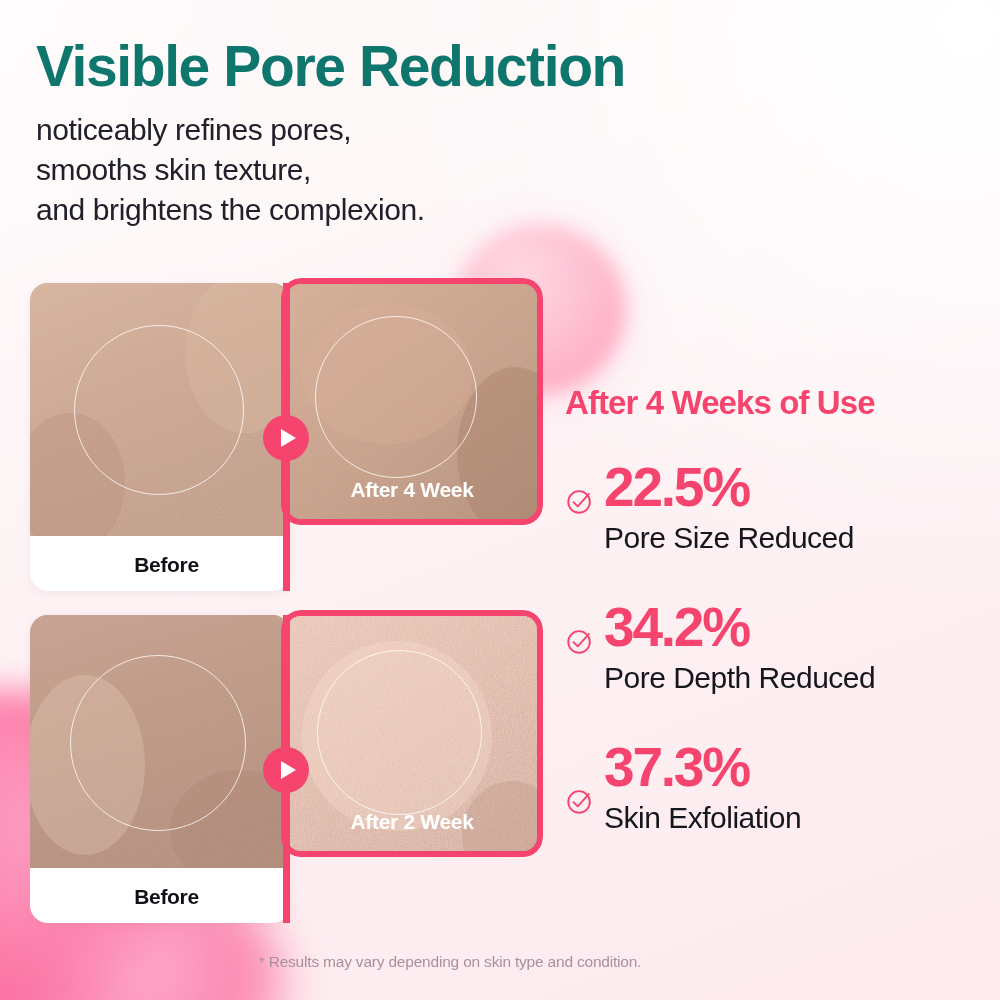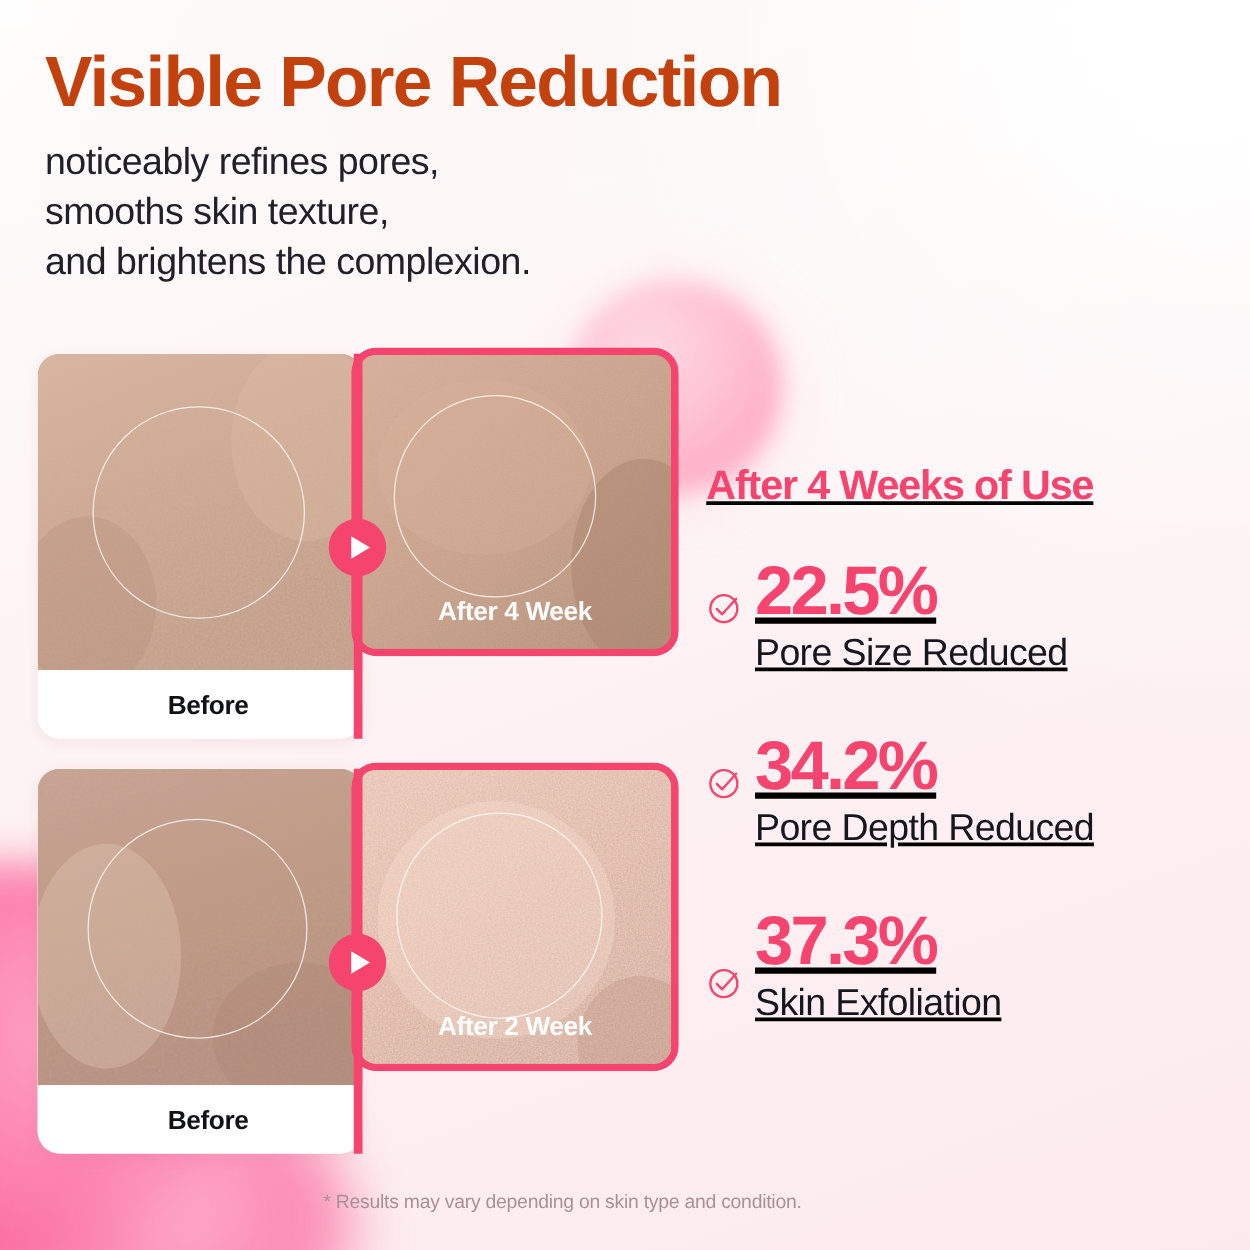--- a/index.html
+++ b/index.html
@@ -102,21 +102,21 @@
     border-bottom:9px solid transparent;
   }
 
   .pore-circle {
     position:absolute; border-radius:50%;
     border:1.6px solid rgba(255,255,255,.78);
     pointer-events:none;
   }
 
   
-  #stats { position:absolute; left:565px; top:369px; width:420px;text-decoration:underline; }
+  #stats { position:absolute; left:565px; top:384px; width:420px; }
   #stats-title {
     font-size:33px; font-weight:700; letter-spacing:-.9px;
     white-space:nowrap; margin-bottom:38px;
   }
   .stat-row { display:flex; align-items:flex-start; margin-bottom:44px; }
   .stat-row:last-child { margin-bottom:0;align-items:center; }
   .check-icon { width:30px; height:30px; margin-top:26px; margin-right:9px; flex:none; }
   .stat-text { flex:1; }
   .stat-value {
     font-size:55px; font-weight:800; letter-spacing:-2.2px;
@@ -181,21 +181,21 @@
     </linearGradient>
   </defs>
 </svg>
 
 <div class="deco" id="sphere-top-glow"></div>
 <div class="deco" id="sphere-top"></div>
 <div class="deco" id="blob-bottom-left"></div>
 <div class="deco" id="blob-bottom-left-2"></div>
 
 <div id="header">
-  <h1 id="headline" style="color: #c2410c;">Visible Pore Reduction</h1>
+  <h1 id="headline" style="color: #0f766e;">Visible Pore Reduction</h1>
   <div id="subhead">
     <div>noticeably refines pores,</div>
     <div>smooths skin texture,</div>
     <div>and brightens the complexion.</div>
   </div>
 </div>
 
 <div class="compare-card" id="card-1">
 
   <div class="before-panel">

